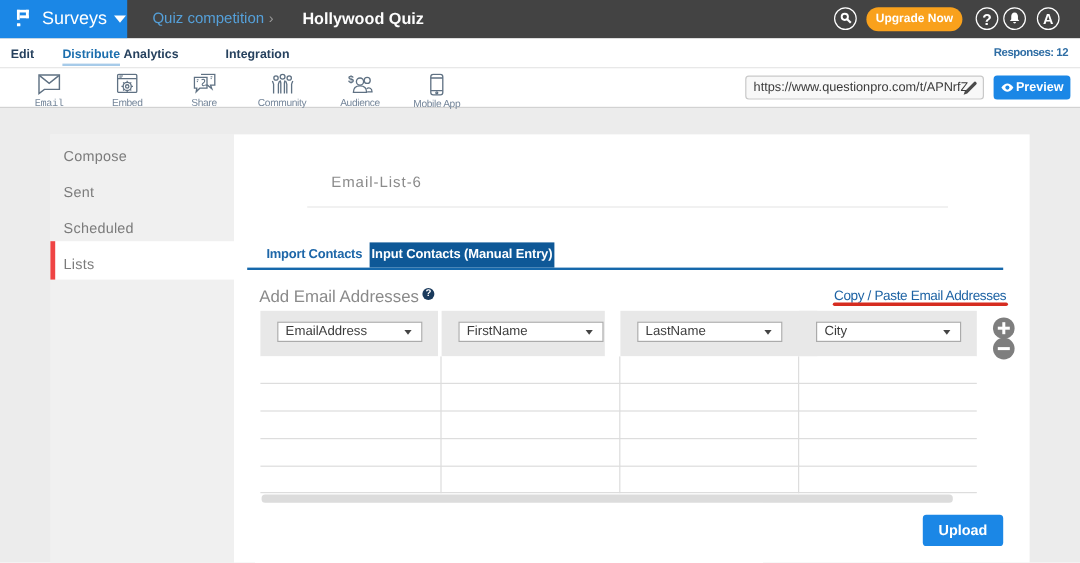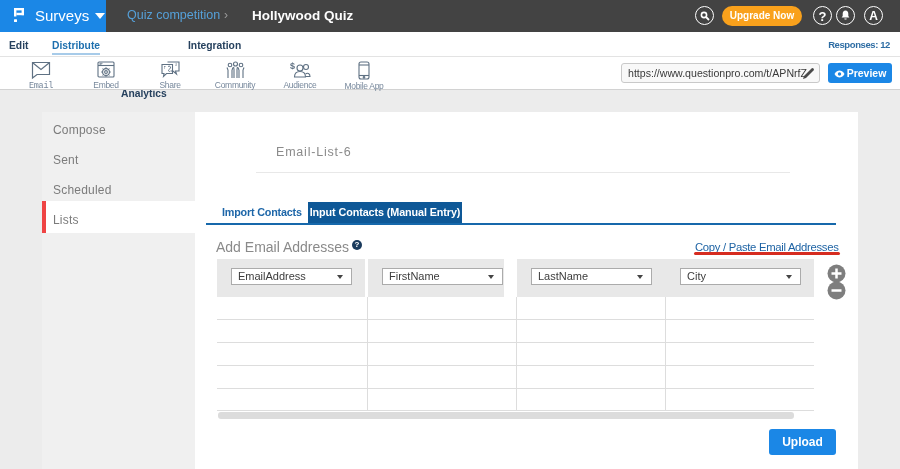--- a/index.html
+++ b/index.html
@@ -91,21 +91,21 @@
     <svg width="11" height="11" viewBox="0 0 11 11" style="margin-top:3px">
         <path d="M5.5 0.5 C3.6 0.5 2.7 2 2.7 3.8 L2.7 6 L1.6 7.6 L9.4 7.6 L8.3 6 L8.3 3.8 C8.3 2 7.4 0.5 5.5 0.5 Z" fill="#fff"></path>
         <path d="M4.3 8.4 a1.2 1.2 0 0 0 2.4 0 Z" fill="#fff"></path>
       </svg>
   </div>
   <div class="abs topcirc" style="left:864px;top:6px;font-size:12px;font-weight:bold;line-height:19px;">A</div>
 
   <div class="abs" id="navbar"></div>
   <div class="abs navtab" style="left:9px;">Edit</div>
   <div class="abs navtab" style="left:52px;color:#1d6fae;border-bottom:2px solid #a7cbe9;padding-bottom:2px;">Distribute</div>
-  <div class="abs navtab" style="left:121px;margin-top:48px;">Analytics</div>
+  <div class="abs navtab" style="left:103px;">Analytics</div>
   <div class="abs navtab" style="left:188px;">Integration</div>
   <div class="abs" id="responses">Responses: 12</div>
 
   <div class="abs" id="toolbar"></div>
   <div class="abs tool" style="left:9px;font-family:Liberation Mono, monospace;">
     <svg width="20" height="19" viewBox="0 0 20 19" fill="none" stroke="#5f7183" stroke-width="1.2">
       <path d="M1.5 1.5 H18.5 V13.5 H6 L1.5 17 Z"></path>
       <path d="M2 2 L10 8.5 L18 2"></path>
     </svg>
     <div class="lbl">Email</div>

